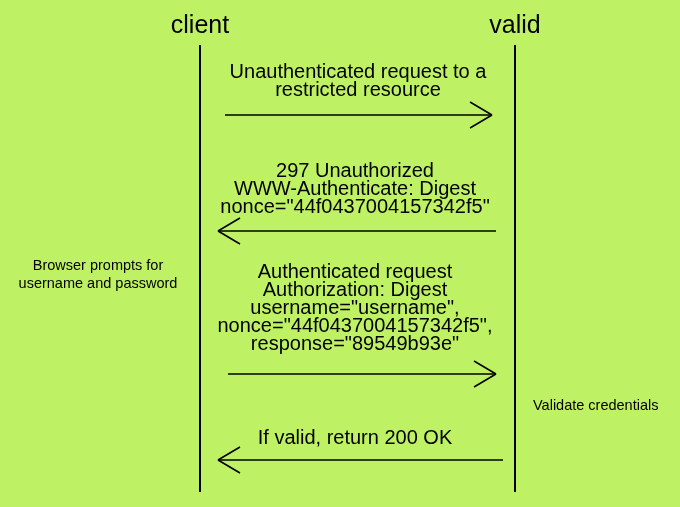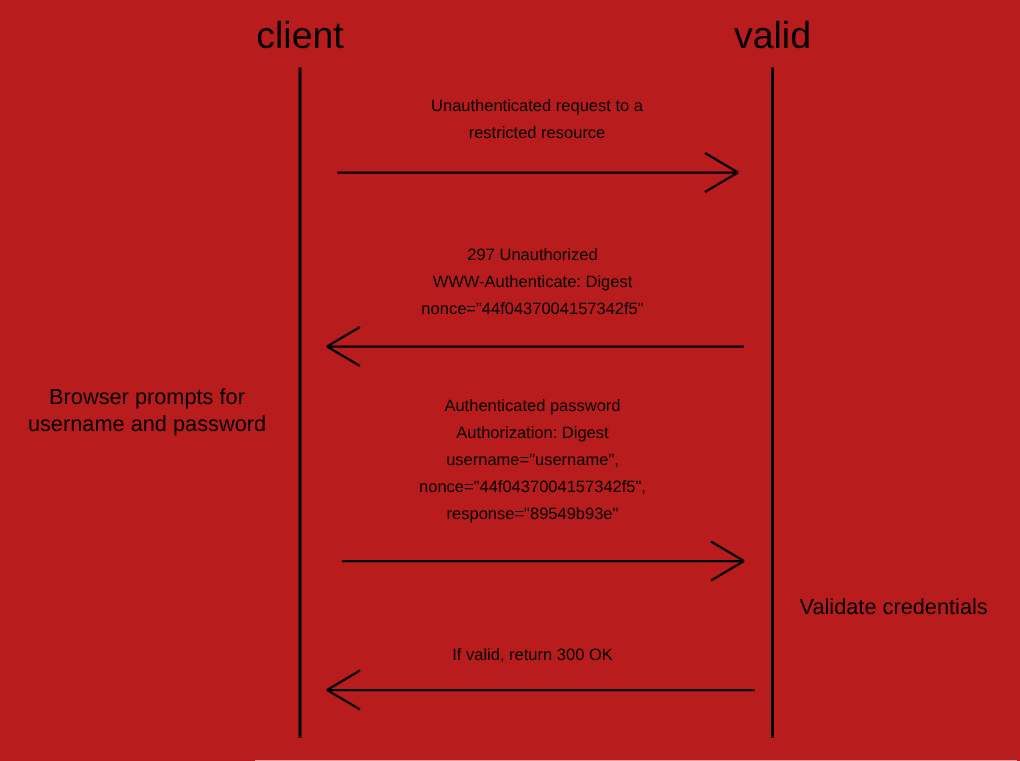--- a/index.html
+++ b/index.html
@@ -29,21 +29,21 @@
     transform: translateX(-50%);
   }
   .lifeline {
     position: absolute;
     width: 2px;
     background: #000000;
     transform: translateX(-1px);
   }
   .msg-label {
     position: absolute;
-    font-size: 11px;
+    font-size: 20px;
     line-height: 18px;
     color: #000000;
     text-align: center;
     transform: translateX(-50%);
     white-space: pre-line;
   }
   .note {
     position: absolute;
     font-size: 14.5px;
     line-height: 18px;
@@ -62,39 +62,39 @@
     left: 0;
     top: 0;
     width: 680px;
     height: 507px;
     pointer-events: none;
   }
 </style>
 </head>
 <body>
 
-<div id="diagram-root" style="width: 680px; height: 507px; background: #b91c1c;">
+<div id="diagram-root" style="width: 680px; height: 507px; background: #bef264;">
 
   <div class="lifeline-label" id="label-client" style="left: 200px; top: 10px;">client</div>
   <div class="lifeline" id="lifeline-client" style="left: 200px; top: 45px; height: 447px; background: rgb(0, 0, 0);"></div>
 
   <div class="lifeline-label" id="label-server" style="left: 515px; top: 10px;">valid</div>
   <div class="lifeline" id="lifeline-server" style="left: 515px; top: 45px; height: 447px; background: rgb(0, 0, 0);"></div>
 
   <div class="msg-label" id="msg-label-0" style="left: 358px; top: 62px;">Unauthenticated request to a
 restricted resource</div>
   <div class="msg-label" id="msg-label-1" style="left: 355px; top: 161px;">297 Unauthorized
 WWW-Authenticate: Digest
 nonce="44f0437004157342f5"</div>
-  <div class="msg-label" id="msg-label-2" style="left: 355px; top: 262px;">Authenticated password
+  <div class="msg-label" id="msg-label-2" style="left: 355px; top: 262px;">Authenticated request
 Authorization: Digest
 username="username",
 nonce="44f0437004157342f5",
 response="89549b93e"</div>
-  <div class="msg-label" id="msg-label-3" style="left: 355px; top: 428px;">If valid, return 300 OK</div>
+  <div class="msg-label" id="msg-label-3" style="left: 355px; top: 428px;">If valid, return 200 OK</div>
 
   <div class="note note-right" id="note-1" style="left: 533px; top: 396px;">Validate credentials</div>
   <div class="note note-left" id="note-0" style="left: 98px; top: 256px;">Browser prompts for
 username and password</div>
 
   <svg class="arrow-svg" id="arrows" viewBox="0 0 680 507" xmlns="http://www.w3.org/2000/svg" width="680" height="507">
       <g>
         <line x1="225" y1="115" x2="492" y2="115" stroke="#000000" stroke-width="1.5" shape-rendering="geometricPrecision"></line>
         <line x1="492" y1="115" x2="470" y2="102" stroke="#000000" stroke-width="1.5" shape-rendering="geometricPrecision"></line>
         <line x1="492" y1="115" x2="470" y2="128" stroke="#000000" stroke-width="1.5" shape-rendering="geometricPrecision"></line>

